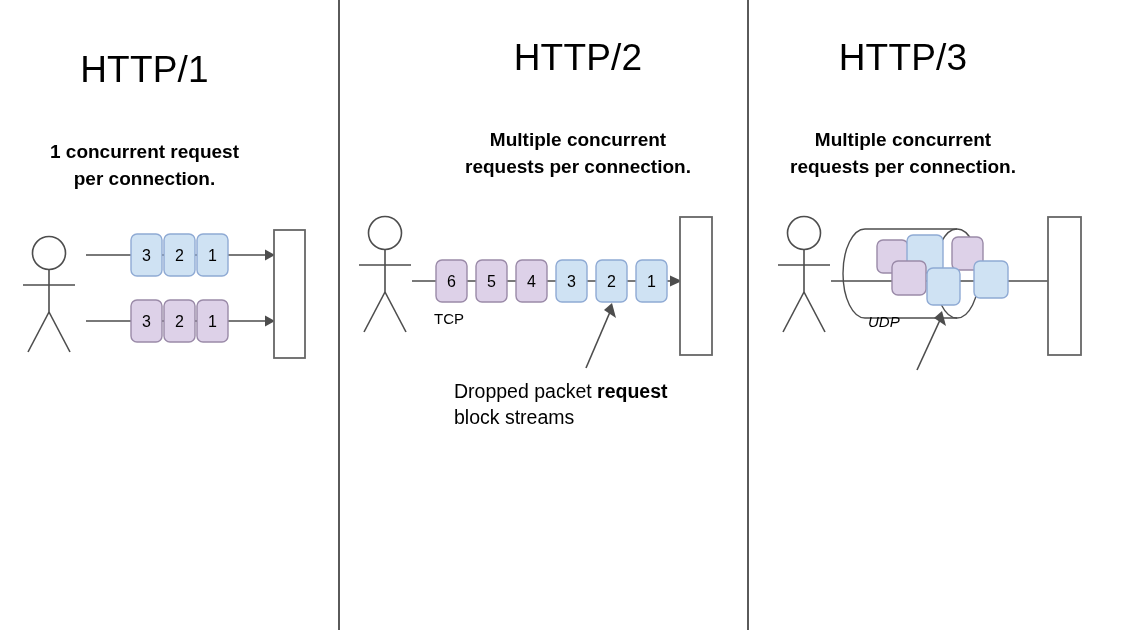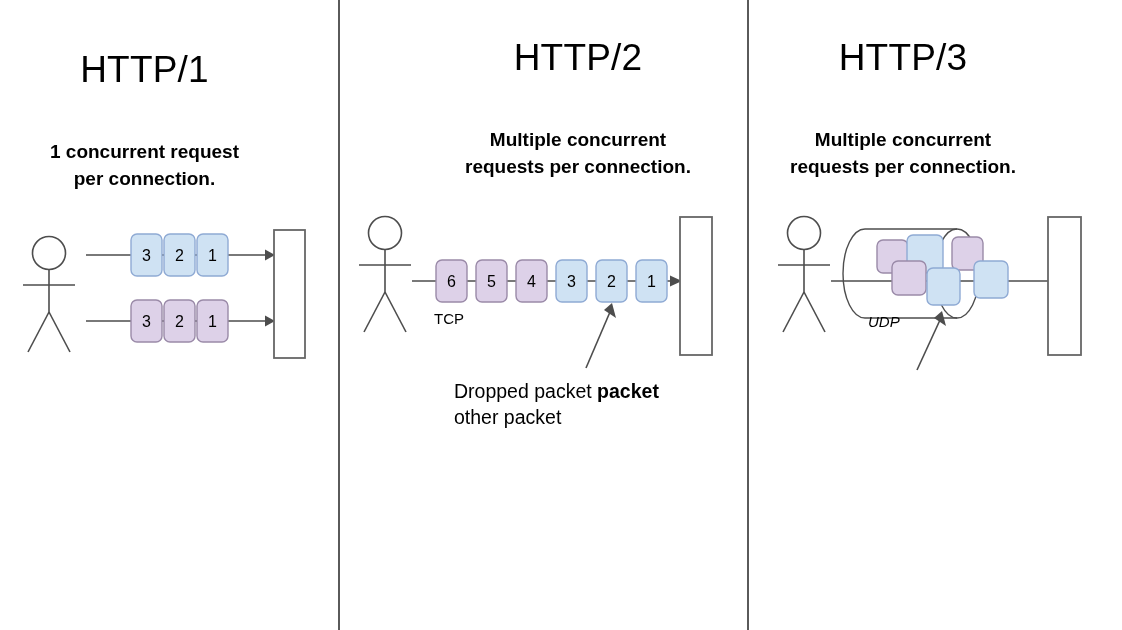--- a/index.html
+++ b/index.html
@@ -179,22 +179,22 @@
         <line x1="246" y1="368" x2="270" y2="312"></line>
       </g>
       <polygon points="272,303 276,318 264,310" fill="#4d4d4d"></polygon>
 
       <rect x="340" y="217" width="32" height="138" fill="#ffffff" stroke="#666666" stroke-width="1.8"></rect>
     </svg>
 
     <div class="proto-label" style="left:94px; top:310px;">TCP</div>
 
     <div class="panel-caption" style="left:114px; top:378px; width:280px;">
-      <span>Dropped packet </span><b>packet</b><br>
-      <span>other packet</span>
+      <span>Dropped packet </span><b>request</b><br>
+      <span>block streams</span>
     </div>
   </div>
 
   <div class="divider" style="left:747px;"></div>
 
   <div class="panel" style="left:749px; width:308px;">
     <div class="panel-title">HTTP/3</div>
     <div class="panel-subtitle">Multiple concurrent
 requests per connection.</div>
 

